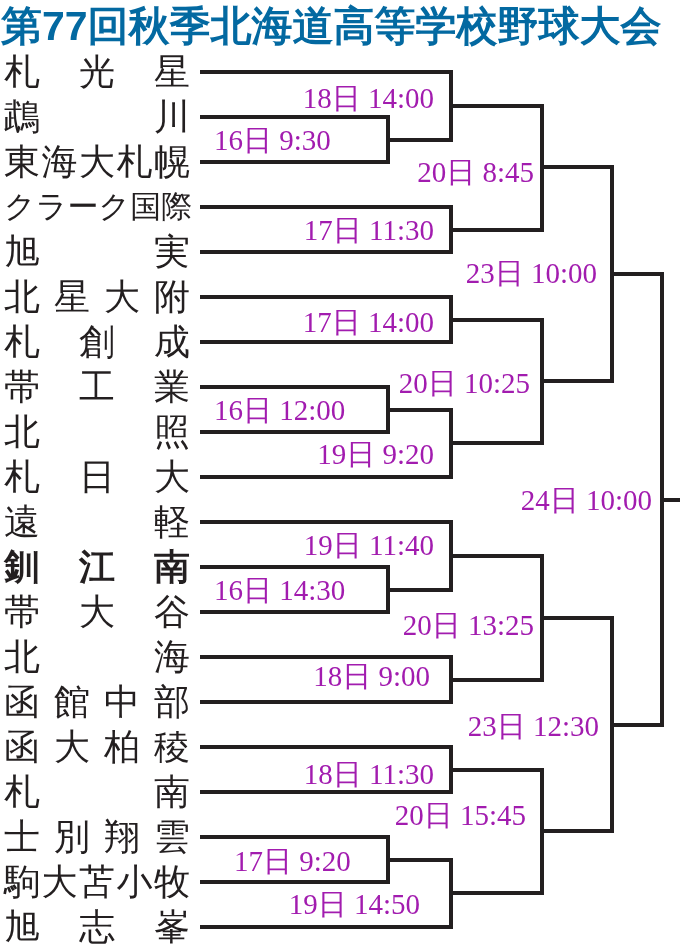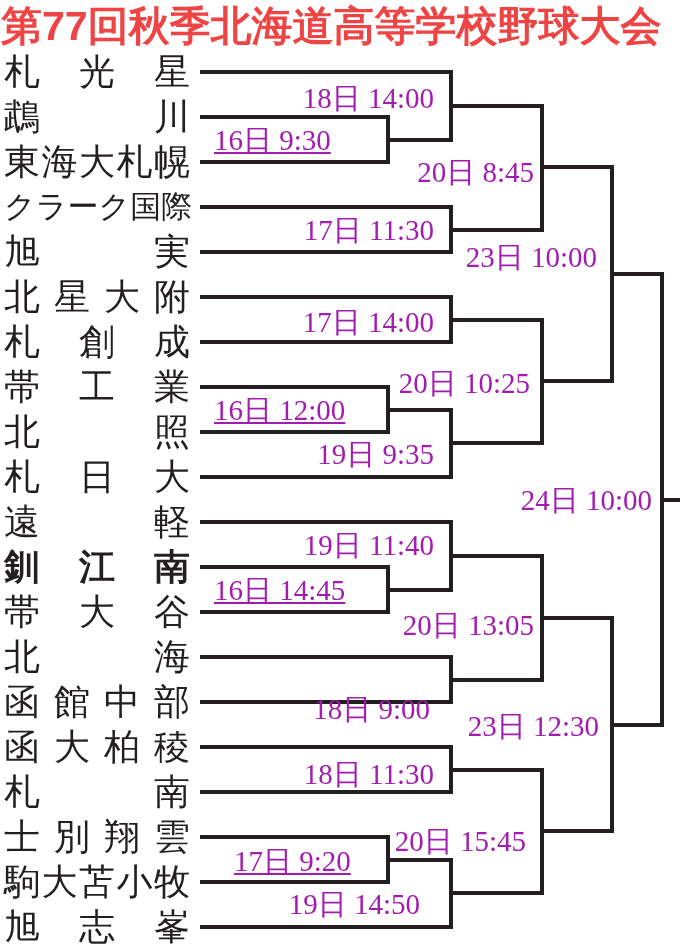--- a/index.html
+++ b/index.html
@@ -3,37 +3,37 @@
 <meta charset="utf-8">
 <style>
   html,body{margin:0;padding:0;}
   body{
     width:680px;height:947px;background:#ffffff;position:relative;overflow:hidden;
     font-family:"Liberation Sans","DejaVu Sans",sans-serif;color:#231f20;
   }
   .title{
     position:absolute;left:1px;top:1px;width:679px;margin:0;
     font-size:41px;font-weight:bold;line-height:51px;white-space:nowrap;
-    letter-spacing:0px;color:#ef4444;
+    letter-spacing:0px;color:#0369a1;
   }
   .bracket-svg{position:absolute;left:0;top:0;}
   .team{
     position:absolute;left:4px;width:186px;height:44px;
     display:flex;justify-content:space-between;align-items:center;
     font-size:36px;line-height:44px;color:#231f20;white-space:nowrap;
   }
   .team.bold{font-weight:bold;}
   .team.s6{font-size:31px;}
   .mlabel{
     position:absolute;width:182px;height:30px;line-height:30px;
     font-family:"Liberation Serif","DejaVu Serif",serif;
     font-size:29px;color:#a21caf;white-space:nowrap;
   }
   .mlabel.r{text-align:right;}
-  .mlabel.l{text-align:left;text-decoration:underline;}
+  .mlabel.l{text-align:left;}
 </style>
 </head>
 <body>
 
 <h1 class="title">第77回秋季北海道高等学校野球大会</h1>
 
 <svg class="bracket-svg" width="680" height="947" viewBox="0 0 680 947" fill="none" stroke="#231f20" stroke-width="4" stroke-linecap="square" shape-rendering="crispEdges">
   <path d="M202 117H388M202 162H388M388 117V162M388 139.5H451"></path>
   <path d="M202 72H451M451 72V139.5M451 106H542"></path>
   <path d="M202 207H451M202 252H451M451 207V252M451 229.5H542"></path>
@@ -158,27 +158,27 @@
 <div class="team" style="top:905px">
     <span>旭</span>
     <span>志</span>
     <span>峯</span>
   </div>
 
 <div class="mlabel r" style="left:252px;top:83px">18日 14:00</div>
 <div class="mlabel l" style="left:214px;top:125px">16日 9:30</div>
 <div class="mlabel r" style="left:352px;top:157px">20日 8:45</div>
 <div class="mlabel r" style="left:252px;top:215px">17日 11:30</div>
-<div class="mlabel r" style="left:415px;top:242px">23日 10:00</div>
+<div class="mlabel r" style="left:415px;top:258px">23日 10:00</div>
 <div class="mlabel r" style="left:252px;top:307px">17日 14:00</div>
 <div class="mlabel r" style="left:348px;top:368px">20日 10:25</div>
 <div class="mlabel l" style="left:214px;top:395px">16日 12:00</div>
-<div class="mlabel r" style="left:252px;top:439px">19日 9:35</div>
+<div class="mlabel r" style="left:252px;top:439px">19日 9:20</div>
 <div class="mlabel r" style="left:470px;top:485px">24日 10:00</div>
 <div class="mlabel r" style="left:252px;top:530px">19日 11:40</div>
-<div class="mlabel l" style="left:214px;top:575px">16日 14:45</div>
-<div class="mlabel r" style="left:352px;top:610px">20日 13:05</div>
-<div class="mlabel r" style="left:248px;top:694px">18日 9:00</div>
+<div class="mlabel l" style="left:214px;top:575px">16日 14:30</div>
+<div class="mlabel r" style="left:352px;top:610px">20日 13:25</div>
+<div class="mlabel r" style="left:248px;top:661px">18日 9:00</div>
 <div class="mlabel r" style="left:417px;top:711px">23日 12:30</div>
 <div class="mlabel r" style="left:252px;top:759px">18日 11:30</div>
-<div class="mlabel r" style="left:344px;top:826px">20日 15:45</div>
+<div class="mlabel r" style="left:344px;top:800px">20日 15:45</div>
 <div class="mlabel l" style="left:234px;top:846px">17日 9:20</div>
 <div class="mlabel r" style="left:238px;top:889px">19日 14:50</div>
 
 </body></html>

